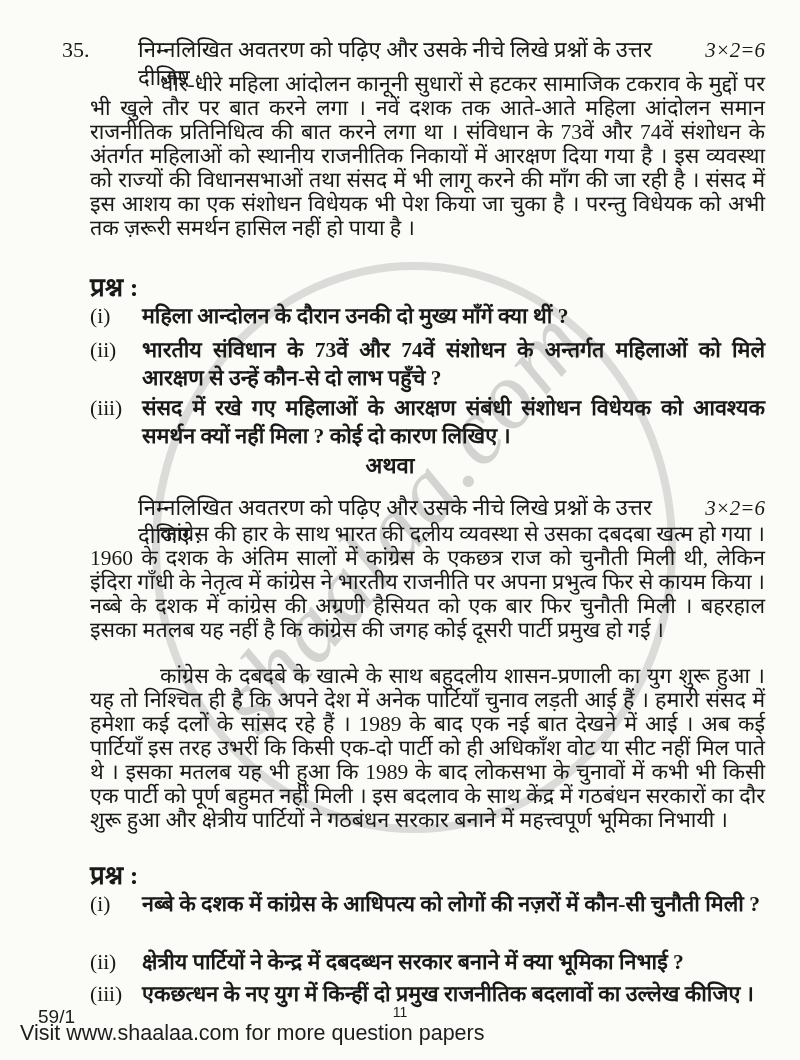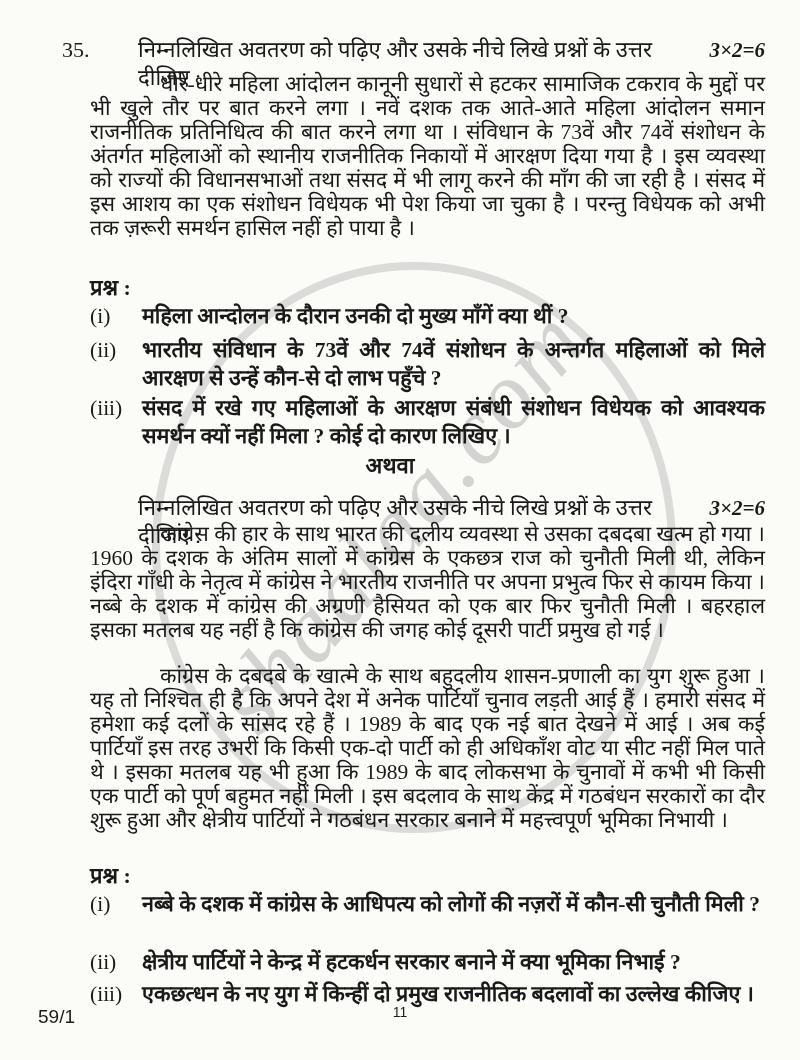--- a/index.html
+++ b/index.html
@@ -35,25 +35,25 @@
     font-family:"Liberation Serif",serif;
   }
 
   
   .blk { position:absolute; left:90px; right:35px; }
 
   .hdr { display:flex; justify-content:space-between; align-items:flex-start;
          font-size:22px; line-height:28px; }
   .hdr .htext { flex:1;margin-left:48px; }
   .qnum { position:absolute; left:-53px; top:0; font-weight:normal; font-size:22px;margin-left:25px; }
-  .marks { font-style:italic; font-size:21px; white-space:nowrap; margin-left:14px;font-weight:bold; }
+  .marks { font-style:italic; font-size:21px; white-space:nowrap; margin-left:14px; }
 
   .passage { font-size:21.5px; line-height:24px; text-align:justify; text-indent:70px; }
 
-  .qlabel { font-weight:bold; font-size:22px; line-height:28px; }
+  .qlabel { font-weight:bold; font-size:26px; line-height:28px; }
 
   .item { display:flex; font-size:21.5px; line-height:28px; }
   .item .rn { flex:0 0 52px; }
   .item .itext { flex:1; text-align:justify;font-weight:bold; }
 
   .athva { position:absolute; left:90px; width:600px; text-align:center;
            font-weight:bold; font-size:22px; line-height:28px; }
 
   
   .f-sans { font-family:"Liberation Sans","DejaVu Sans",sans-serif; color:#1c1c1c; }
@@ -105,24 +105,25 @@
   <div class="blk passage" style="top:664px;">कांग्रेस के दबदबे के खात्मे के साथ बहुदलीय शासन-प्रणाली का युग शुरू हुआ । यह तो निश्चित ही है कि अपने देश में अनेक पार्टियाँ चुनाव लड़ती आई हैं । हमारी संसद में हमेशा कई दलों के सांसद रहे हैं । 1989 के बाद एक नई बात देखने में आई । अब कई पार्टियाँ इस तरह उभरीं कि किसी एक-दो पार्टी को ही अधिकाँश वोट या सीट नहीं मिल पाते थे । इसका मतलब यह भी हुआ कि 1989 के बाद लोकसभा के चुनावों में कभी भी किसी एक पार्टी को पूर्ण बहुमत नहीं मिली । इस बदलाव के साथ केंद्र में गठबंधन सरकारों का दौर शुरू हुआ और क्षेत्रीय पार्टियों ने गठबंधन सरकार बनाने में महत्त्वपूर्ण भूमिका निभायी ।</div>
 
   <div class="blk qlabel" style="top:862px;">प्रश्न :</div>
 
   <div class="blk item" style="top:890px;">
     <span class="rn">(i)</span>
     <span class="itext">नब्बे के दशक में कांग्रेस के आधिपत्य को लोगों की नज़रों में कौन-सी चुनौती मिली ?</span>
   </div>
   <div class="blk item" style="top:948px;">
     <span class="rn">(ii)</span>
-    <span class="itext">क्षेत्रीय पार्टियों ने केन्द्र में हटकर्धन सरकार बनाने में क्या भूमिका निभाई ?</span>
+    <span class="itext">क्षेत्रीय पार्टियों ने केन्द्र में दबदब्धन सरकार बनाने में क्या भूमिका निभाई ?</span>
   </div>
   <div class="blk item" style="top:980px;">
     <span class="rn">(iii)</span>
     <span class="itext">एकछत्धन के नए युग में किन्हीं दो प्रमुख राजनीतिक बदलावों का उल्लेख कीजिए ।</span>
   </div>
 
   <div class="f-code f-sans">59/1</div>
   <div class="f-page f-sans">11</div>
   <div class="f-pto f-sans">P.T.O.</div>
+  <div class="f-visit f-sans">Visit www.shaalaa.com for more question papers</div>
 
 </div>
 
 </body></html>

